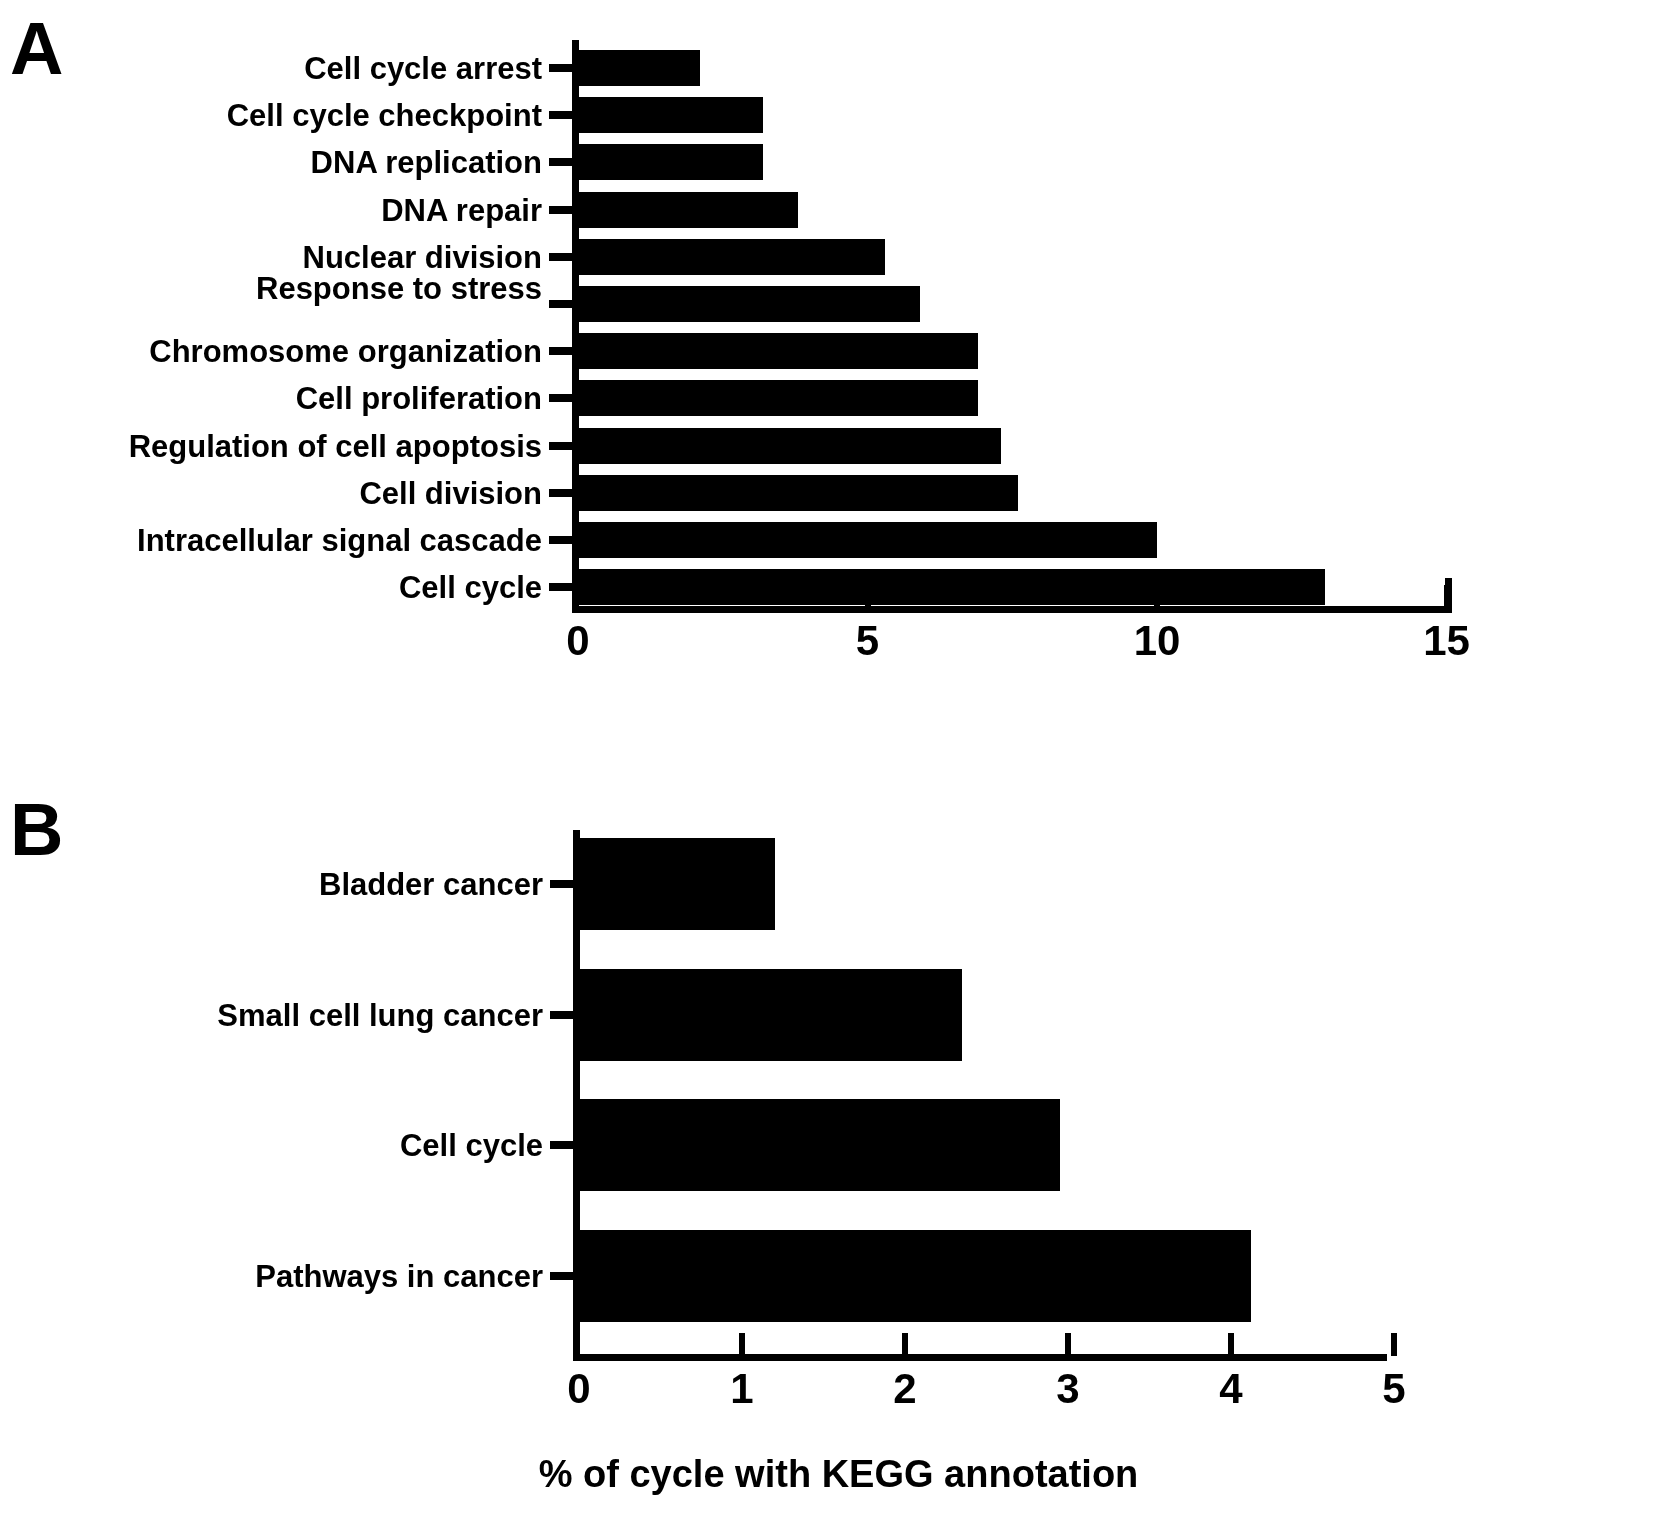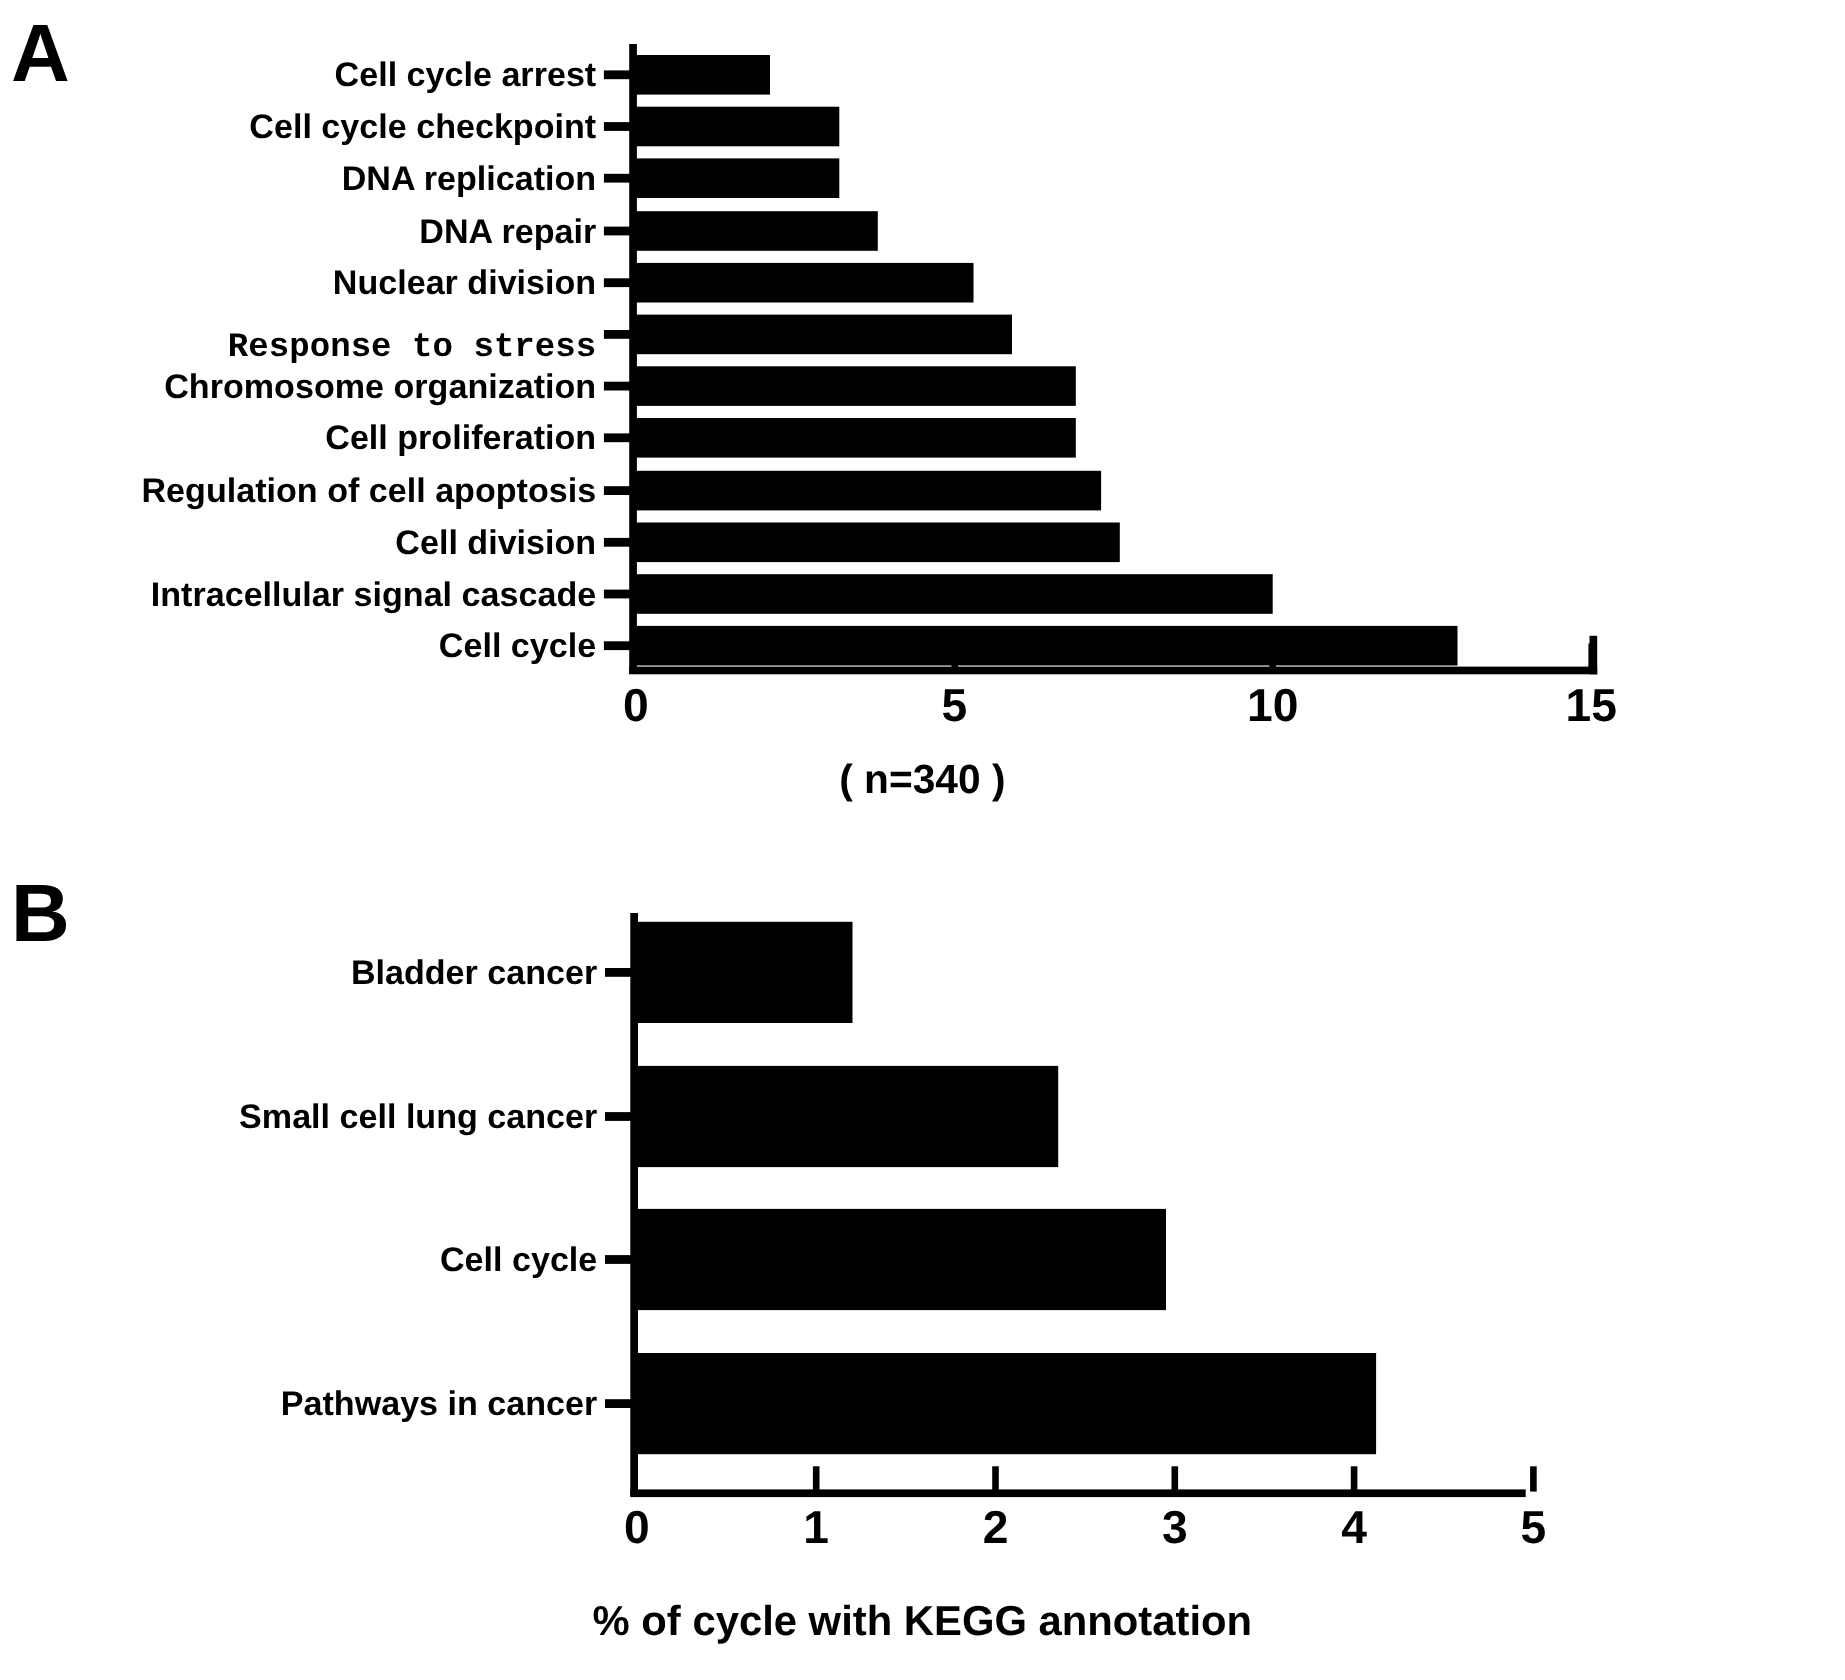--- a/index.html
+++ b/index.html
@@ -123,21 +123,21 @@
         <div class="bar" style="left: 578px; width: 440.04px; top: 474.8px; height: 36px;"></div>
         <div class="bar" style="left: 578px; width: 579px; top: 522px; height: 36px;"></div>
         <div class="bar" style="left: 578px; width: 746.91px; top: 569.2px; height: 36px;"></div>
       </div>
     <div id="a-cat-labels">
         <div class="cat-label" style="top: 68px; width: 542px; left: 0px;">Cell cycle arrest</div>
         <div class="cat-label" style="top: 115.2px; width: 542px; left: 0px; padding-left: 16px;">Cell cycle checkpoint</div>
         <div class="cat-label" style="top: 162.4px; width: 542px; left: 0px;">DNA replication</div>
         <div class="cat-label" style="top: 209.6px; width: 542px; left: 0px;">DNA repair</div>
         <div class="cat-label" style="top: 256.8px; width: 542px; left: 0px;">Nuclear division</div>
-        <div class="cat-label" style="top: 316px; width: 542px; left: 0px; font-family: Liberation Mono, monospace;">Response to stress</div>
+        <div class="cat-label" style="top: 288px; width: 542px; left: 0px;">Response to stress</div>
         <div class="cat-label" style="top: 351.2px; width: 542px; left: 0px;">Chromosome organization</div>
         <div class="cat-label" style="top: 398.4px; width: 542px; left: 0px;">Cell proliferation</div>
         <div class="cat-label" style="top: 445.6px; width: 542px; left: 0px;">Regulation of cell apoptosis</div>
         <div class="cat-label" style="top: 492.8px; width: 542px; left: 0px;">Cell division</div>
         <div class="cat-label" style="top: 540px; width: 542px; left: 0px;">Intracellular signal cascade</div>
         <div class="cat-label" style="top: 587.2px; width: 542px; left: 0px;">Cell cycle</div>
       </div>
     <div id="a-yticks">
         <div class="tick ytick" style="top: 68px;"></div>
         <div class="tick ytick" style="top: 115.2px;"></div>
@@ -157,21 +157,20 @@
         <div class="tick xtick" style="left: 1154px;"></div>
         <div class="tick xtick" style="left: 1443.5px;"></div>
       </div>
     <div id="a-xticklabels">
         <div class="tick-label" style="left: 578px; top: 620px;">0</div>
         <div class="tick-label" style="left: 867.5px; top: 620px;">5</div>
         <div class="tick-label" style="left: 1157px; top: 620px;">10</div>
         <div class="tick-label" style="left: 1446.5px; top: 620px;">15</div>
       </div>
   </div>
-  <div class="axis-caption" id="a-n-caption">( n=340 )</div>
 </div>
 
 <div class="panel-letter" id="panel-b-letter">B</div>
 
 <div class="chart" id="panel-b">
   <div id="panel-b-plot">
     <div class="axis-line" id="b-yaxis"></div>
     <div class="axis-line" id="b-xaxis"></div>
     <div id="b-bars">
         <div class="bar" style="left: 579px; width: 195.6px; top: 48px; height: 92px;"></div>

